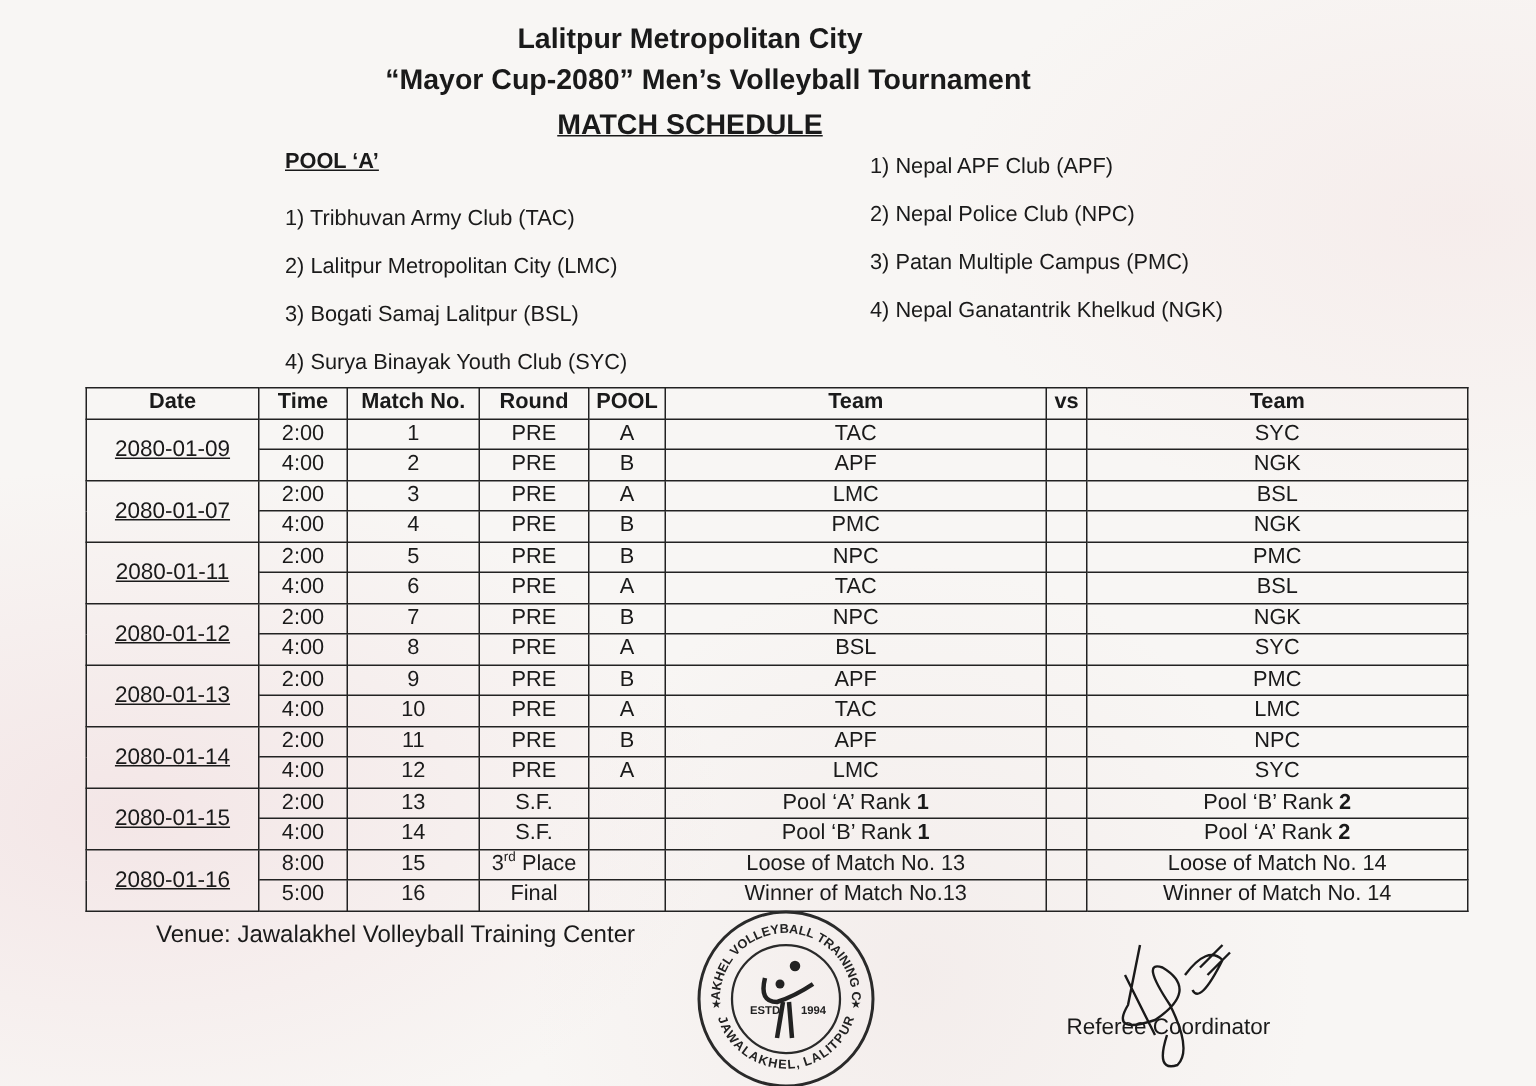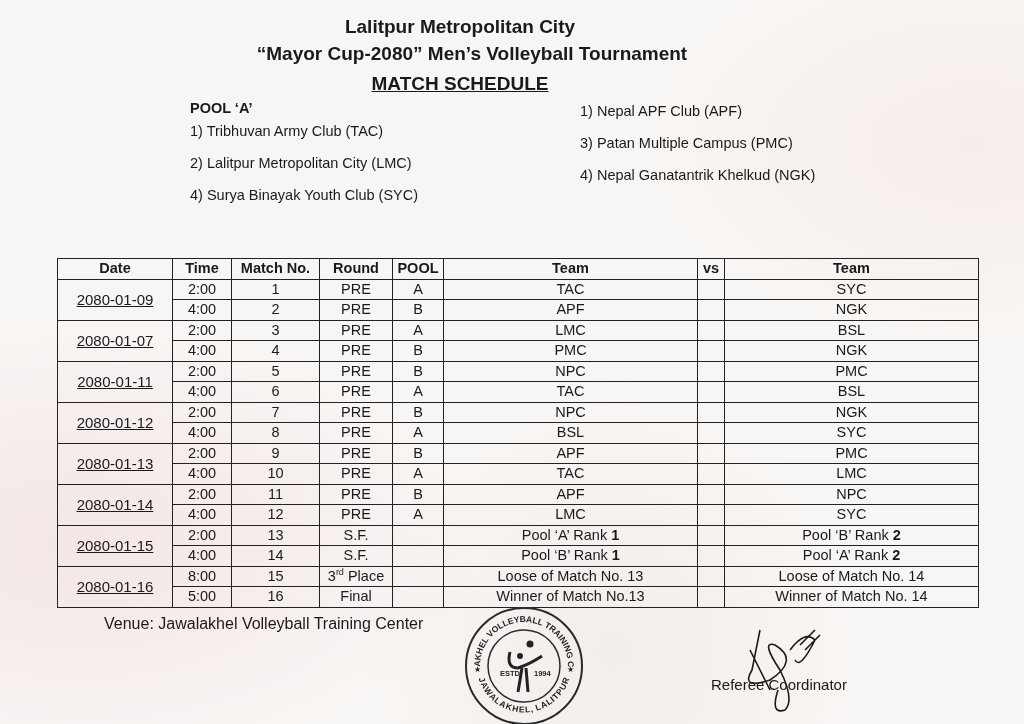--- a/index.html
+++ b/index.html
@@ -15,21 +15,21 @@
       radial-gradient(ellipse at 8% 75%, rgba(235,200,205,0.35), transparent 30%),
       radial-gradient(ellipse at 95% 20%, rgba(240,215,215,0.3), transparent 25%),
       radial-gradient(ellipse at 60% 90%, rgba(230,210,210,0.25), transparent 30%),
       #f8f6f4;
   }
   .title { position:absolute; left:0; width:920px; text-align:center; font-weight:bold; }
   .t1 { top:16px; font-size:19px; }
   .t2 { top:43px; font-size:19px;margin-left:12px; }
   .t3 { top:73px; font-size:19px; text-decoration:underline; }
   .pool { position:absolute; top:100px; font-size:14.5px; }
-  .pool .ph { font-weight:bold; margin-bottom:4px; }
+  .pool .ph { font-weight:bold; text-decoration:underline; margin-bottom:19px; }
   .pool .pi { height:32px; line-height:22px; font-size:14.5px; }
   #poolA { left:190px; }
   #poolB { left:580px; }
   table.sched {
     position:absolute; left:57px; top:258px; width:921px;
     border-collapse:collapse; font-size:14.5px; table-layout:fixed;
   }
   table.sched th, table.sched td {
     border:1.4px solid #222; text-align:center; padding:0; height:19.5px; line-height:19px;
   }
@@ -47,25 +47,27 @@
 <div class="paper"></div>
 
 <div class="title t1">Lalitpur Metropolitan City</div>
 <div class="title t2">“Mayor Cup-2080” Men’s Volleyball Tournament</div>
 <div class="title t3">MATCH SCHEDULE</div>
 
 <div class="pool" id="poolA">
   <div class="ph">POOL ‘A’</div>
   <div class="pi">1) Tribhuvan Army Club (TAC)</div>
   <div class="pi">2) Lalitpur Metropolitan City (LMC)</div>
+  <div class="pi">3) Bogati Samaj Lalitpur (BSL)</div>
   <div class="pi">4) Surya Binayak Youth Club (SYC)</div>
 </div>
 
 <div class="pool" id="poolB">
   <div class="pi">1) Nepal APF Club (APF)</div>
+  <div class="pi">2) Nepal Police Club (NPC)</div>
   <div class="pi">3) Patan Multiple Campus (PMC)</div>
   <div class="pi">4) Nepal Ganatantrik Khelkud (NGK)</div>
 </div>
 
 <table class="sched">
   <colgroup>
     <col style="width:115px">
       <col style="width:59px">
       <col style="width:88px">
       <col style="width:73px">

